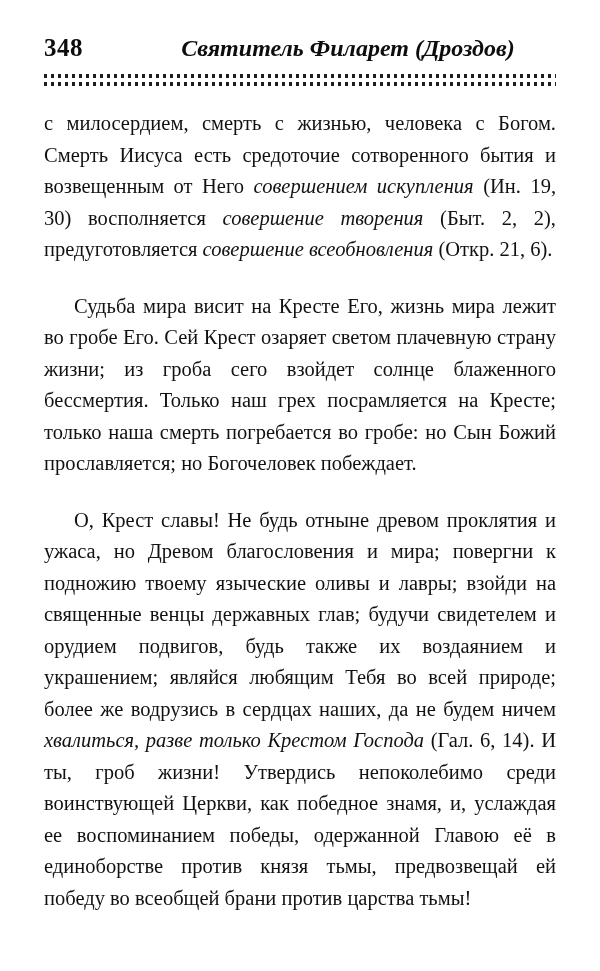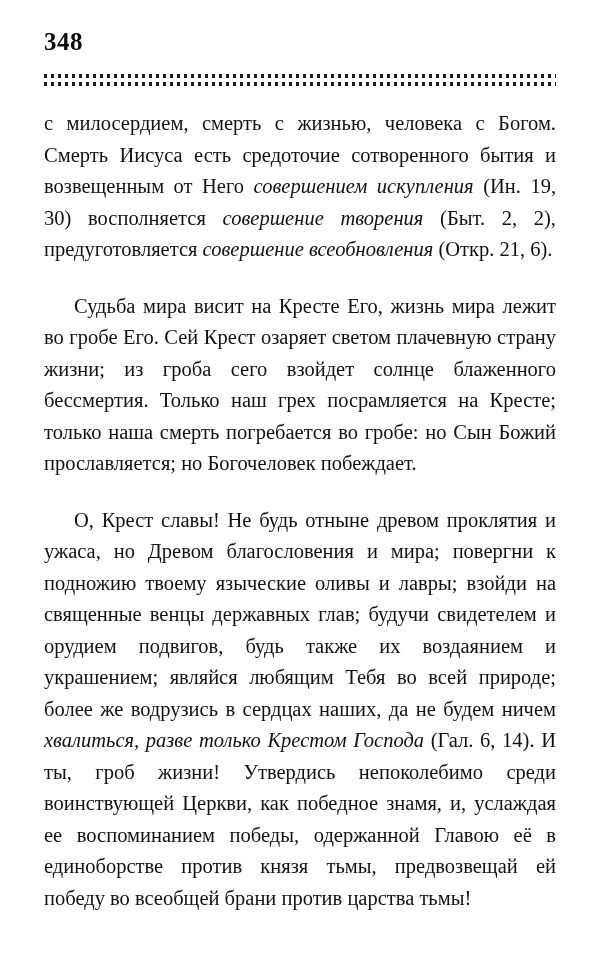--- a/index.html
+++ b/index.html
@@ -16,21 +16,21 @@
   }
   .page {
     position: relative;
     width: 600px;
     height: 971px;
     box-sizing: border-box;
     padding: 22px 44px 0 44px;
   }
   .running-head {
     display: flex;
-    align-items: center;
+    align-items: flex-end;
     justify-content: flex-start;
     gap: 0;
     height: 40px;
   }
   .folio {
     font-size: 25px;
     font-weight: bold;
     letter-spacing: 0.5px;
     color: #0d0d0d;
     width: 110px;
@@ -88,20 +88,21 @@
     font-style: italic;
   }
 </style>
 </head>
 <body>
 
 <div class="page">
 
   <div class="running-head">
     <div class="folio">348</div>
+    <div class="head-title">Святитель Филарет (Дроздов)</div>
   </div>
 
   <div class="rule-wrap">
     <div class="rule-deco top"></div>
     <div class="rule-deco bottom"></div>
   </div>
 
   <div class="body-text" id="body-text">
       <p><span>с милосердием, смерть с жизнью, человека с Богом. Смерть Иисуса есть средоточие сотворенного бытия и возвещенным от Него </span><i>совершением искупления</i><span> (Ин. 19, 30) восполняется </span><i>совершение творения</i><span> (Быт. 2, 2), предуготовляется </span><i>совершение всеобновления</i><span> (Откр. 21, 6).</span></p>
       <p class="indent"><span>Судьба мира висит на Кресте Его, жизнь мира лежит во гробе Его. Сей Крест озаряет светом плачевную страну жизни; из гроба сего взойдет солнце блаженного бессмертия. Только наш грех посрамляется на Кресте; только наша смерть погребается во гробе: но Сын Божий прославляется; но Богочеловек побеждает.</span></p>

